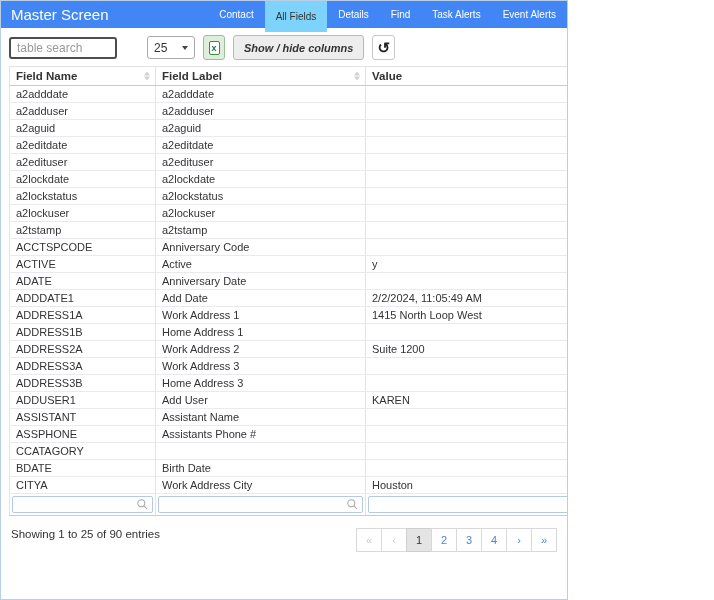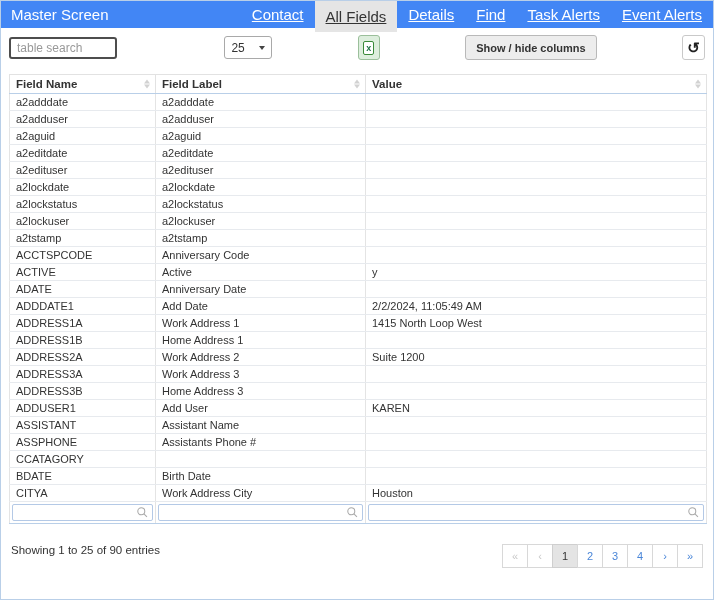--- a/index.html
+++ b/index.html
@@ -1,40 +1,40 @@
 <!DOCTYPE html>
 <html><head>
 <meta charset="utf-8">
 <style>
   * { box-sizing: border-box; }
   html,body { margin:0; padding:0; background:#fff; }
   body { font-family:"Liberation Sans", sans-serif; }
-  .app { width:714px; height:600px; border:1px solid #b9cfe8; background:#fff; overflow:hidden; }
+  .app { width:568px; height:600px; border:1px solid #b9cfe8; background:#fff; overflow:hidden; }
 
   
   .titlebar { background:#4286f5; height:27px; display:flex; justify-content:space-between; align-items:center; }
   .title { color:#fff; font-size:15px; padding-left:10px; white-space:nowrap; }
   .tab-bar { display:flex; align-items:flex-start; height:27px; }
-  .tab { color:#fff; font-size:15px; padding:0 11px; height:27px; display:flex; align-items:center; cursor:pointer; white-space:nowrap;text-decoration:underline; }
-  .tab.active { background:#e5e5e5; color:#333; height:31px; }
-
-  
-  .toolbar { display:flex; justify-content:space-between; align-items:center; gap:8px; padding:7px 8px 6px; background:#fff; }
+  .tab { color:#fff; font-size:10px; padding:0 11px; height:27px; display:flex; align-items:center; cursor:pointer; white-space:nowrap; }
+  .tab.active { background:#7dd3fc; color:#333; height:31px; }
+
+  
+  .toolbar { display:flex; justify-content:flex-start; align-items:center; gap:8px; padding:7px 8px 6px; background:#fff; }
   .search-input { width:108px; height:22px; border:2px solid #4d4d4d; border-radius:3px; padding:1px 6px; font-size:12px; color:#333; font-family:"Liberation Sans", sans-serif; }
   .search-input::placeholder { color:#999; }
   .select-box { width:48px; height:23px; border:1px solid #a9a9a9; border-radius:3px; background:#fff; display:flex; align-items:center; justify-content:space-between; padding:0 6px; font-size:12px; color:#333; cursor:pointer;margin-left:22px; }
   .chev { width:0; height:0; border-left:3.5px solid transparent; border-right:3.5px solid transparent; border-top:4.5px solid #444; }
   .xl-btn { width:22px; height:25px; background:#ddeedd; border:1px solid #9bbf9b; border-radius:3px; display:flex; align-items:center; justify-content:center; cursor:pointer; padding:0; }
   .xl-icon { display:block; width:11px; height:14px; background:#fff; border:1px solid #3a8a3a; color:#217346; font-size:9px; line-height:12px; text-align:center; font-weight:bold; border-radius:2px; }
-  .showhide-btn { height:25px; background:#ededed; border:1px solid #b9b9b9; border-radius:3px; font-size:11px; font-weight:bold; color:#333; padding:0 10px; cursor:pointer; font-family:"Liberation Sans", sans-serif; }
+  .showhide-btn { height:25px; background:#ededed; border:1px solid #b9b9b9; border-radius:3px; font-size:11px; font-weight:bold; color:#333; padding:0 10px; cursor:pointer; font-family:"Liberation Sans", sans-serif;font-style:italic; }
   .refresh-btn { width:23px; height:25px; background:#fff; border:1px solid #c9c9c9; border-radius:3px; cursor:pointer; display:flex; align-items:center; justify-content:center; padding:0; }
   .refresh-btn span { font-size:15px; font-weight:bold; color:#222; line-height:1; }
 
   
-  .grid { width:698px; margin:8px 8px; border-collapse:collapse; table-layout:fixed; }
+  .grid { width:698px; margin:0 8px; border-collapse:collapse; table-layout:fixed; }
   .grid th:nth-child(1) { width:146px; }
   .grid th:nth-child(2) { width:210px; }
   .grid th { text-align:left; font-size:11.5px; font-weight:bold; color:#333; padding:3px 16px 3px 6px; height:19px; border:1px solid #e2e2e2; border-bottom:1px solid #b9cfe8; position:relative; cursor:pointer; white-space:nowrap; overflow:hidden; background:#fff; }
   .sort-icon { position:absolute; right:5px; top:50%; transform:translateY(-50%); display:flex; flex-direction:column; gap:1px; }
   .sort-icon i { display:block; width:0; height:0; border-left:3.5px solid transparent; border-right:3.5px solid transparent; }
   .sort-icon .up { border-bottom:4px solid #d2d2d2; }
   .sort-icon .dn { border-top:4px solid #d2d2d2; }
   .grid td { font-size:11px; color:#333; padding:0 6px; height:17px; border-left:1px solid #e4e4e4; border-right:1px solid #e4e4e4; border-bottom:1px solid #e7eaee; white-space:nowrap; overflow:hidden; background:#fff; }
   .grid tr.filter-row td { padding:2px 2px; height:21px; border-top:1px solid #b9cfe8; border-bottom:1px solid #b9cfe8; }
   .filter-wrap { position:relative; width:100%; }

